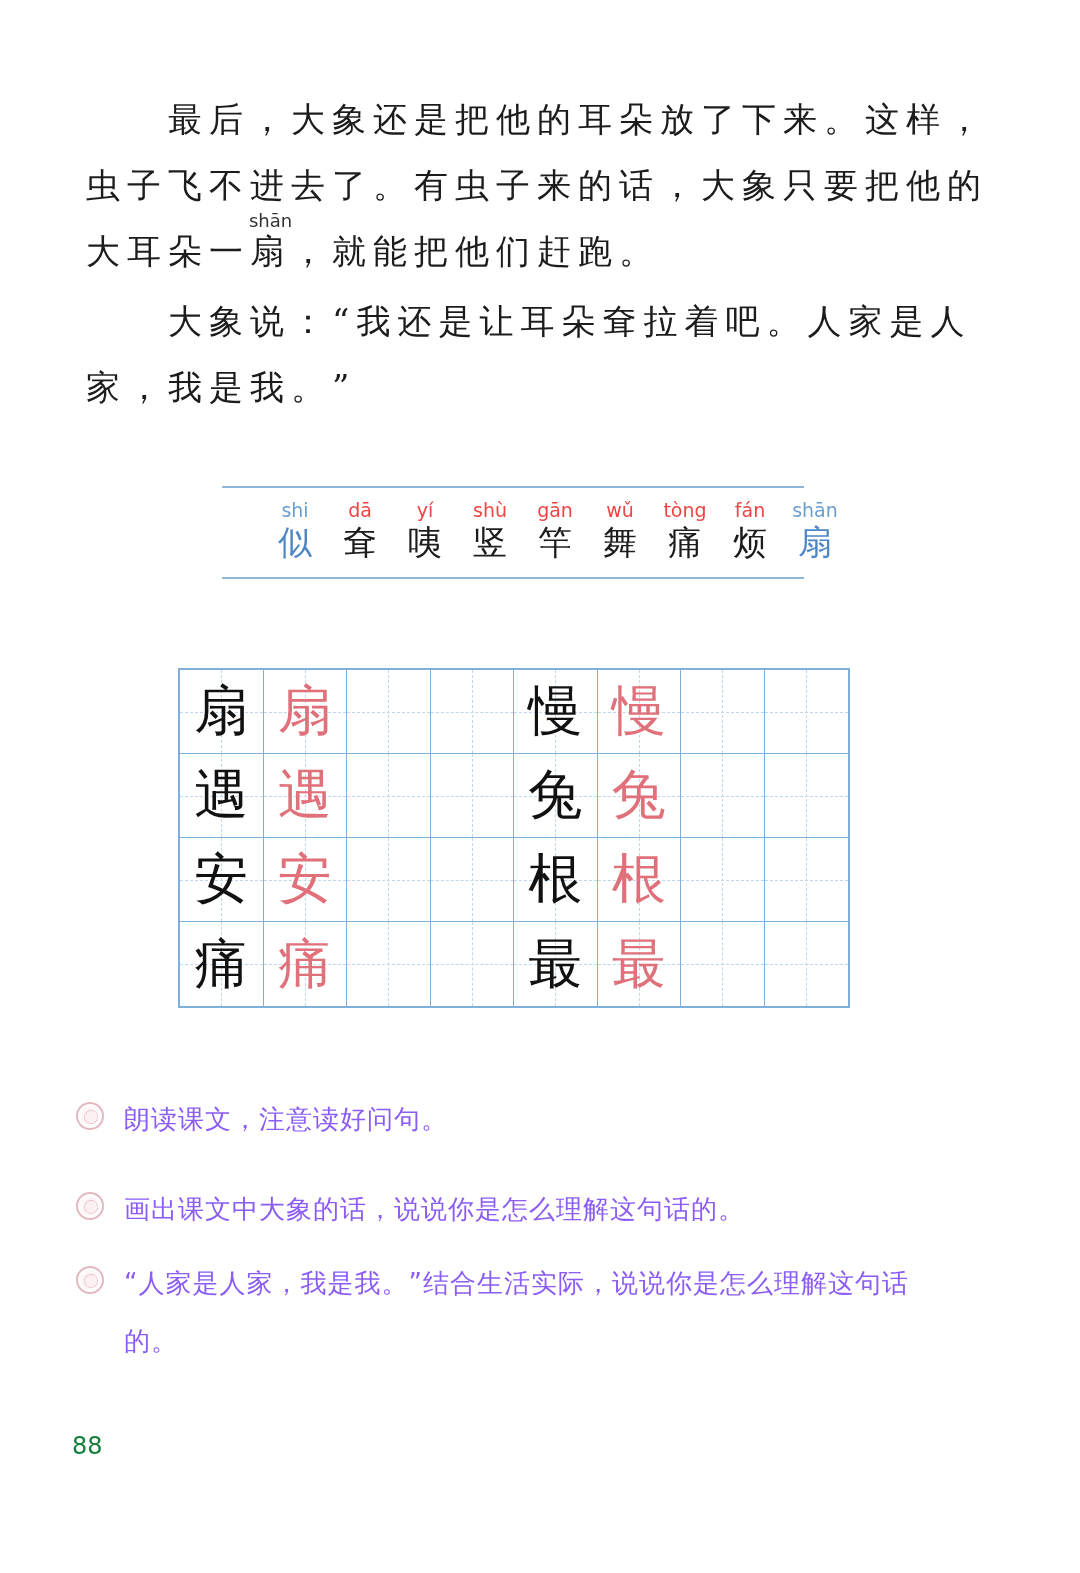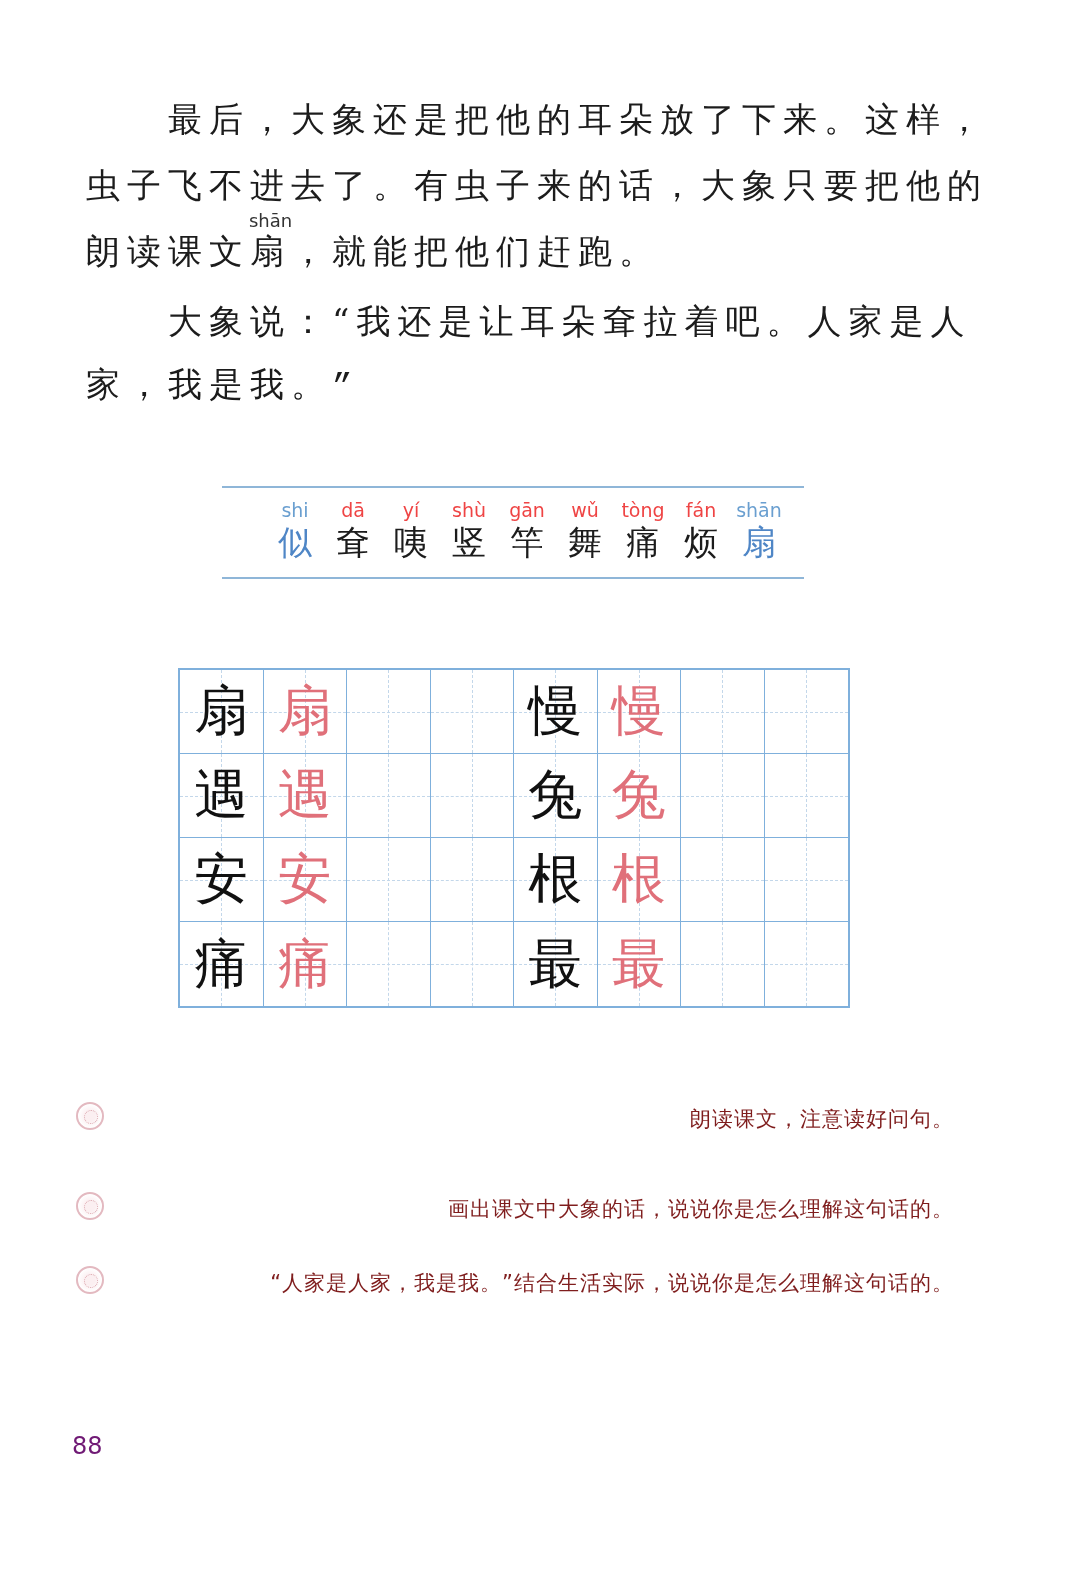--- a/index.html
+++ b/index.html
@@ -36,21 +36,21 @@
     width: 582px; height: 94px;
   }
   .band .rule {
     position: absolute; left: 0; width: 582px; height: 2px;
     background: #8fb6d8;
   }
   .band .rule.top { top: 0; }
   .band .rule.bottom { top: 91px; }
   .char-row {
     position: absolute; left: 44px; top: 12px;
-    display: flex; gap: 0;
+    display: flex; gap: 7px;
   }
   .char-item {
     width: 58px; text-align: center;
     display: flex; flex-direction: column; align-items: center;
   }
   .char-item .py {
     font-family: "DejaVu Sans", sans-serif;
     font-size: 19px; height: 24px; line-height: 24px; color: #ef4444;
   }
   .char-item .hz {
@@ -104,44 +104,44 @@
     position: relative;
     background: radial-gradient(circle, #fbeff1 30%, #ffffff 70%);
   }
   .ex-icon::after {
     content: ""; position: absolute; left: 6px; top: 6px;
     width: 12px; height: 12px; border-radius: 50%;
     border: 1.5px dotted #d9a3ab;
   }
   .ex-text {
     font-family: "DejaVu Sans", "Liberation Sans", sans-serif;
-    font-size: 21px; line-height: 58px; color: #7f1d1d;
-    letter-spacing: 1px; width: 830px; text-align: right;
+    font-size: 26px; line-height: 58px; color: #8b5cf6;
+    letter-spacing: 1px; width: 830px;
   }
 
   .page-num {
     position: absolute; left: 72px; top: 1432px;
     font-family: "DejaVu Sans", sans-serif;
-    font-size: 24px; color: #701a75;
+    font-size: 24px; color: #15803d;
   }
 </style>
 </head>
 <body>
 
 <div class="para" style="top:86px;">
   <div class="line" style="top:0;">　　最后，大象还是把他的耳朵放了下来。这样，</div>
   <div class="line" style="top:66px;">虫子飞不进去了。有虫子来的话，大象只要把他的</div>
   <div class="line" style="top:132px;">
-    <span>朗读课文</span><span class="ruby-wrap"><span class="ruby-top">shān</span><span>扇</span></span><span>，就能把他们赶跑。</span>
+    <span>大耳朵一</span><span class="ruby-wrap"><span class="ruby-top">shān</span><span>扇</span></span><span>，就能把他们赶跑。</span>
   </div>
 </div>
 
 <div class="para" style="top:288px;">
   <div class="line" style="top:0;">　　大象说：“我还是让耳朵耷拉着吧。人家是人</div>
-  <div class="line" style="top:66px;font-family:Liberation Mono, monospace;">家，我是我。”</div>
+  <div class="line" style="top:66px;">家，我是我。”</div>
 </div>
 
 <div class="band">
   <div class="rule top"></div>
   <div class="char-row" id="char-row">
       <div class="char-item blue">
         <span class="py">shi</span>
         <span class="hz">似</span>
       </div>
       <div class="char-item">

